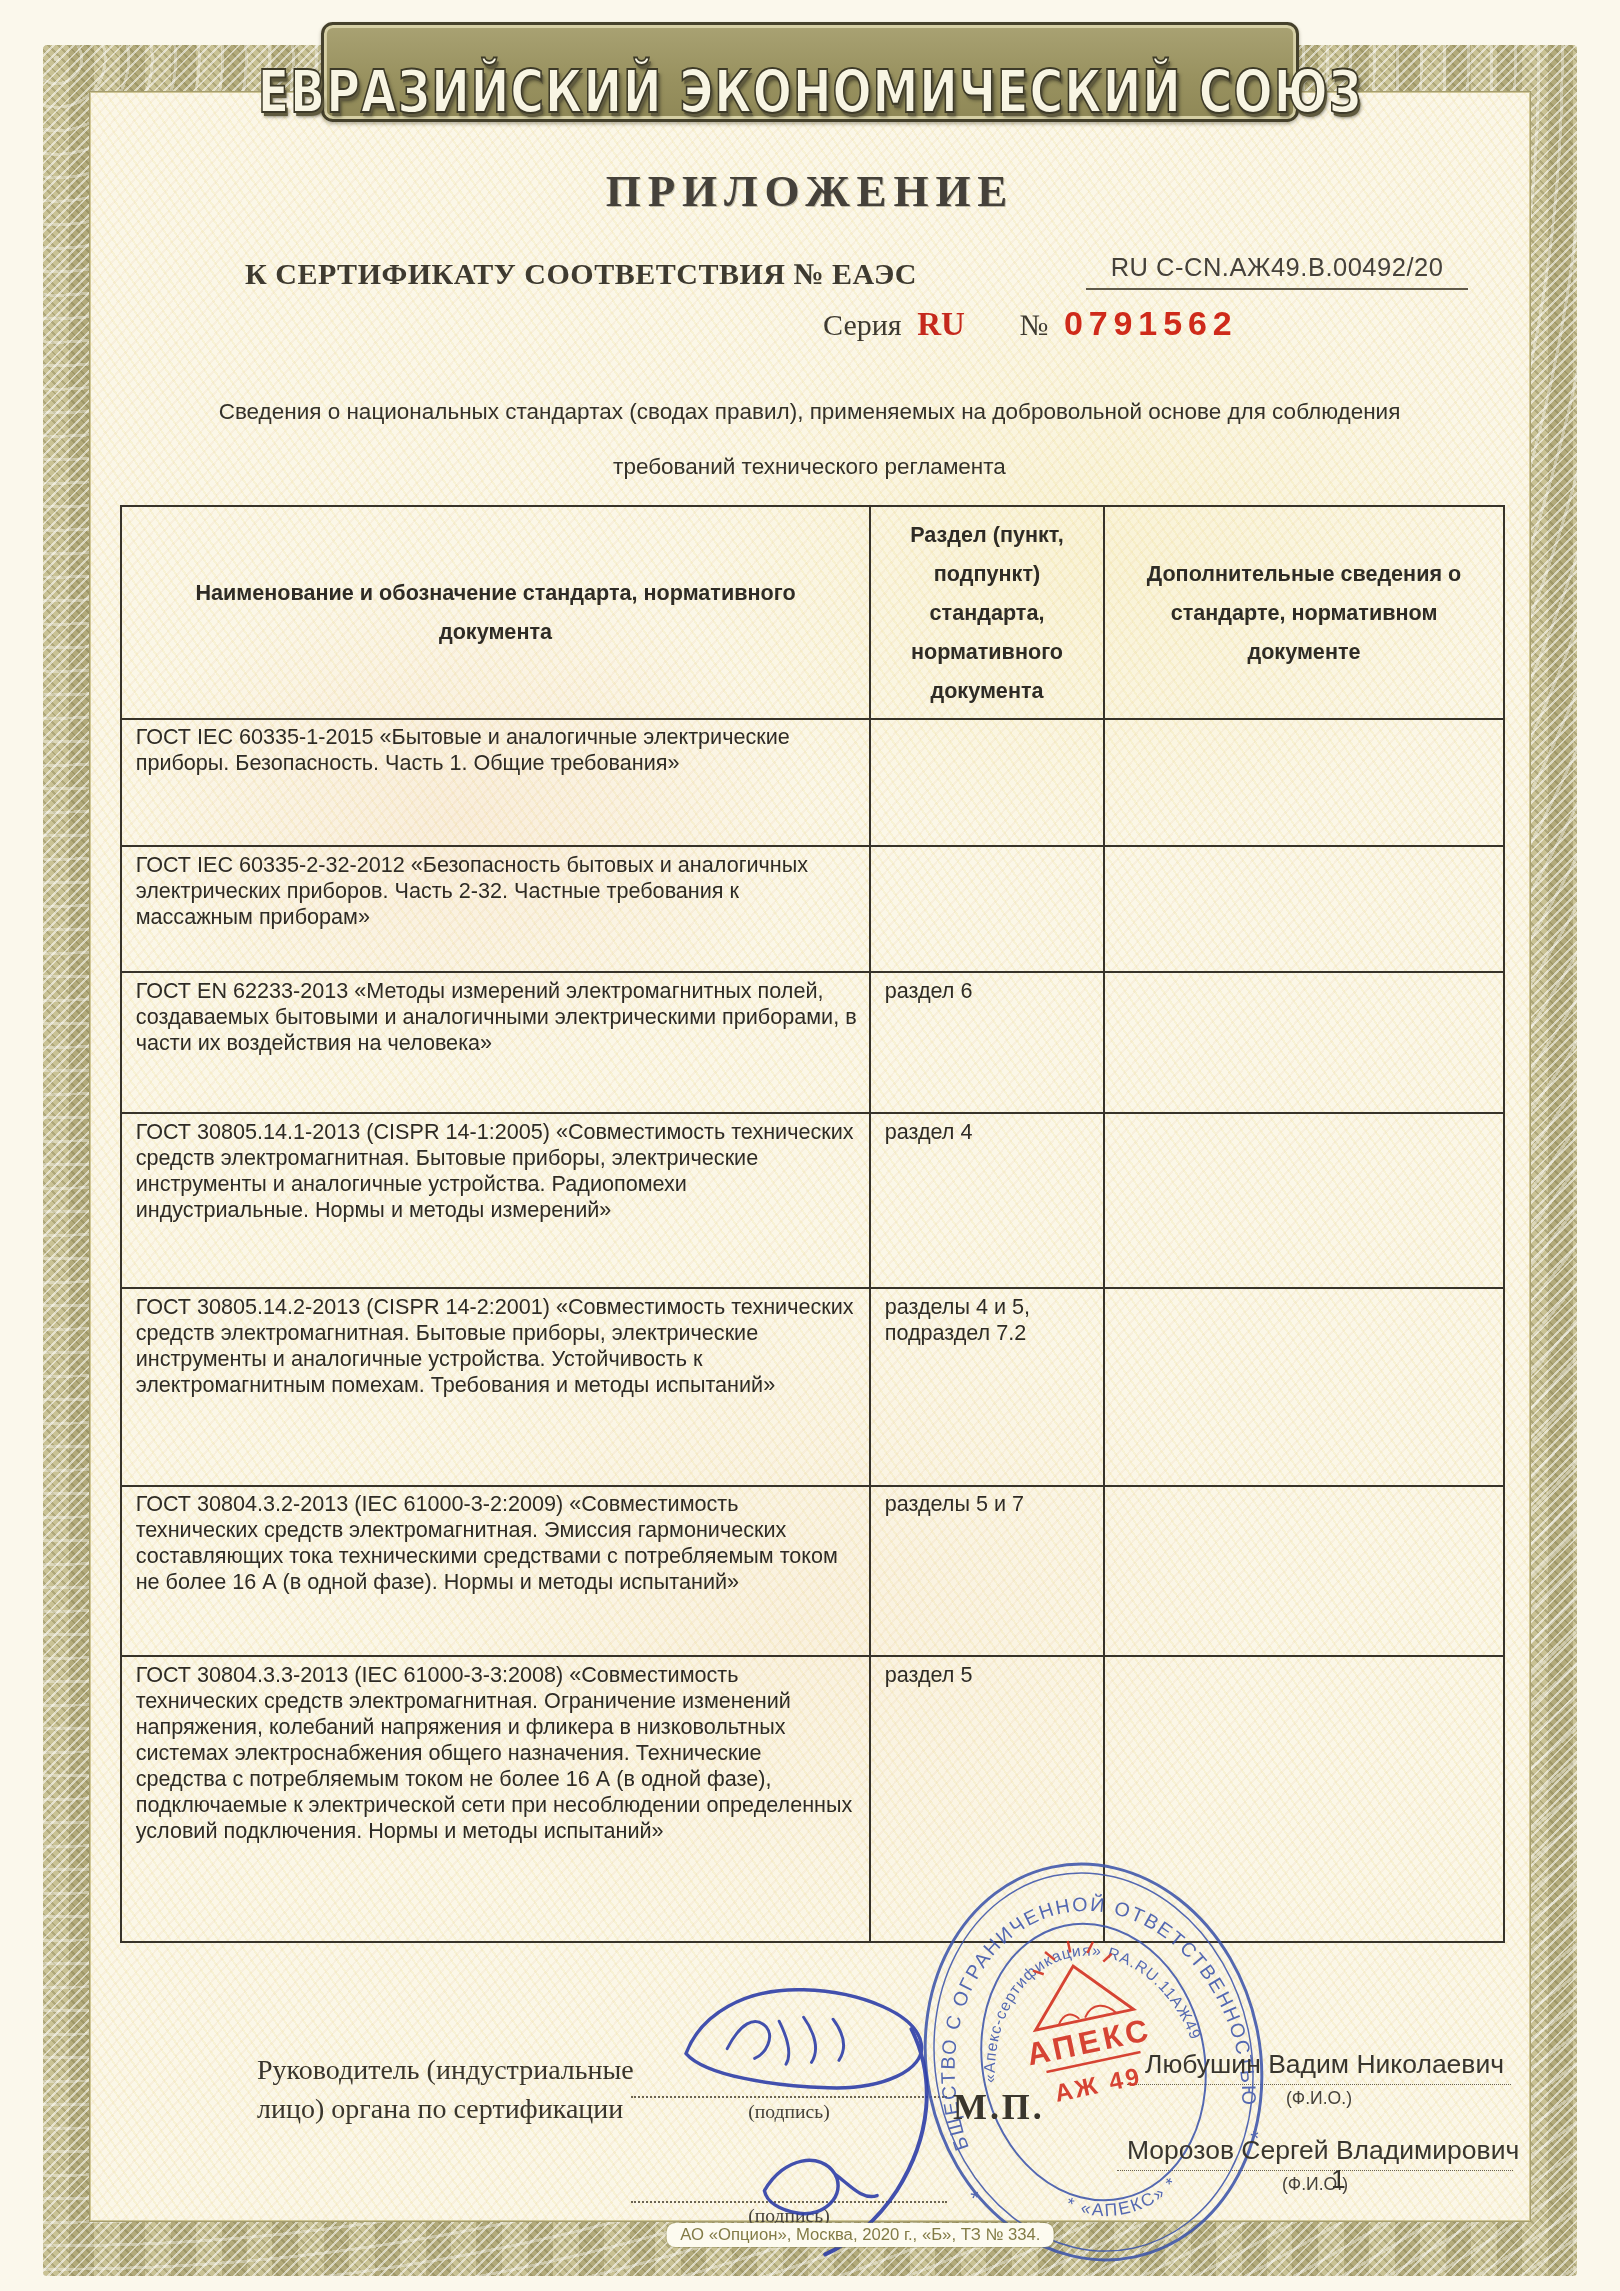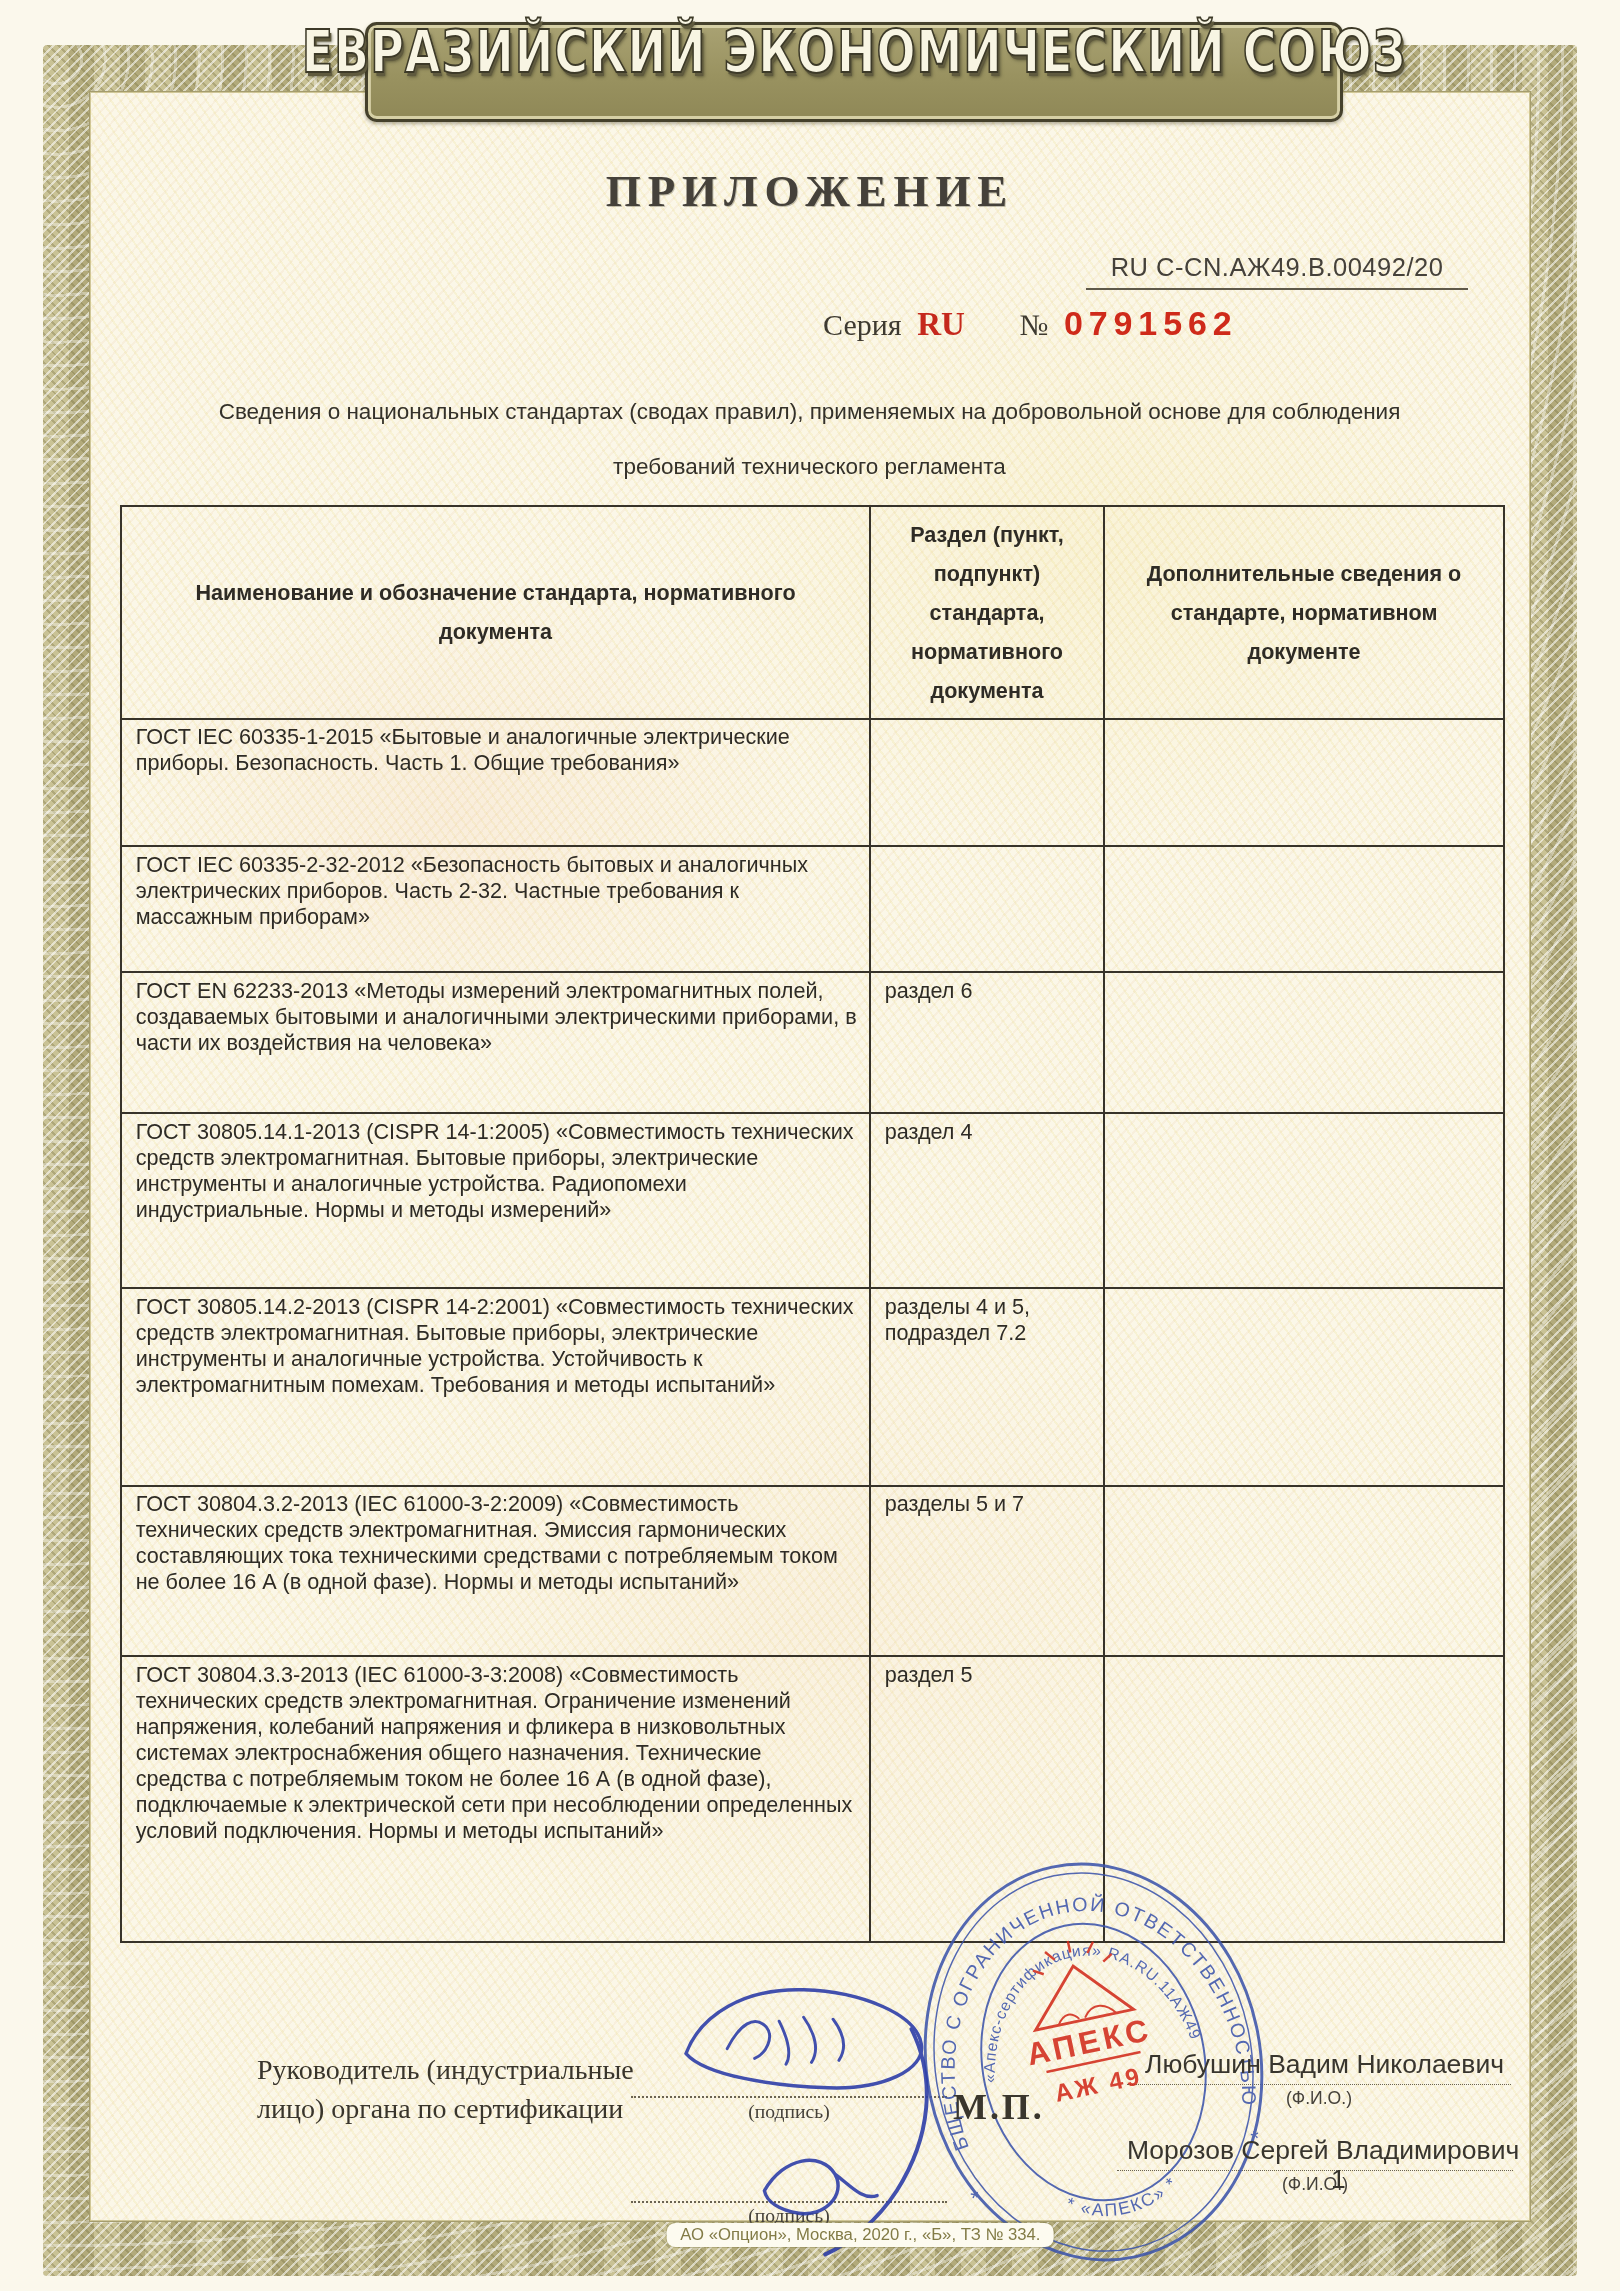--- a/index.html
+++ b/index.html
@@ -40,23 +40,22 @@
       repeating-linear-gradient(55deg, rgba(226,210,90,.14) 0 2px, transparent 2px 7.8px),
       repeating-linear-gradient(-48deg, rgba(222,170,120,.10) 0 2px, transparent 2px 7.8px);
   }
   
   .banner{
     position:absolute;left:50%;top:21.6px;transform:translateX(-50%);
     width:972px;height:94px;
     background:linear-gradient(180deg,#a9a273 0%,#999260 55%,#8f8857 100%);
     border:3.9px solid #45412c;border-radius:11.8px;
     box-shadow:inset 0 0 0 2.9px #d6d0a6, 0 2px 3.9px rgba(70,65,40,.4);
-    display:flex;align-items:flex-start;justify-content:center;
+    display:flex;align-items:flex-end;justify-content:center;
     z-index:5;
-    margin-left:44px;
   }
   .banner-text{
     font-family:"DejaVu Sans",sans-serif;
     font-weight:bold;font-size:46px;letter-spacing:1px;white-space:nowrap;
     color:#f8f5e3;
     -webkit-text-stroke:1.5px #3d3a28;
     text-shadow:2px 2.9px 0 #5f5a3e, 2.9px 3.9px 2.9px rgba(50,48,30,.55);
     transform:scaleY(1.28);
   }
   
@@ -170,20 +169,23 @@
 
   <div class="border-band"></div>
   <div class="content-area"></div>
 
   <div class="banner">
     <div class="banner-text">ЕВРАЗИЙСКИЙ ЭКОНОМИЧЕСКИЙ СОЮЗ</div>
   </div>
 
   <div class="doc-title">ПРИЛОЖЕНИЕ</div>
 
+  <div class="cert-line">
+    <span class="cert-label">К СЕРТИФИКАТУ СООТВЕТСТВИЯ № ЕАЭС</span>
+  </div>
   <div class="cert-number-wrap">
     <span class="cert-number">RU C-CN.АЖ49.В.00492/20</span>
   </div>
 
   <div class="series-line">
     <span class="series-label">Серия</span>
     <span class="series-value" style="color:#c5281c">RU</span>
     <span class="number-sign">№</span>
     <span class="blank-number" style="color:#cf2a1a">0791562</span>
   </div>

